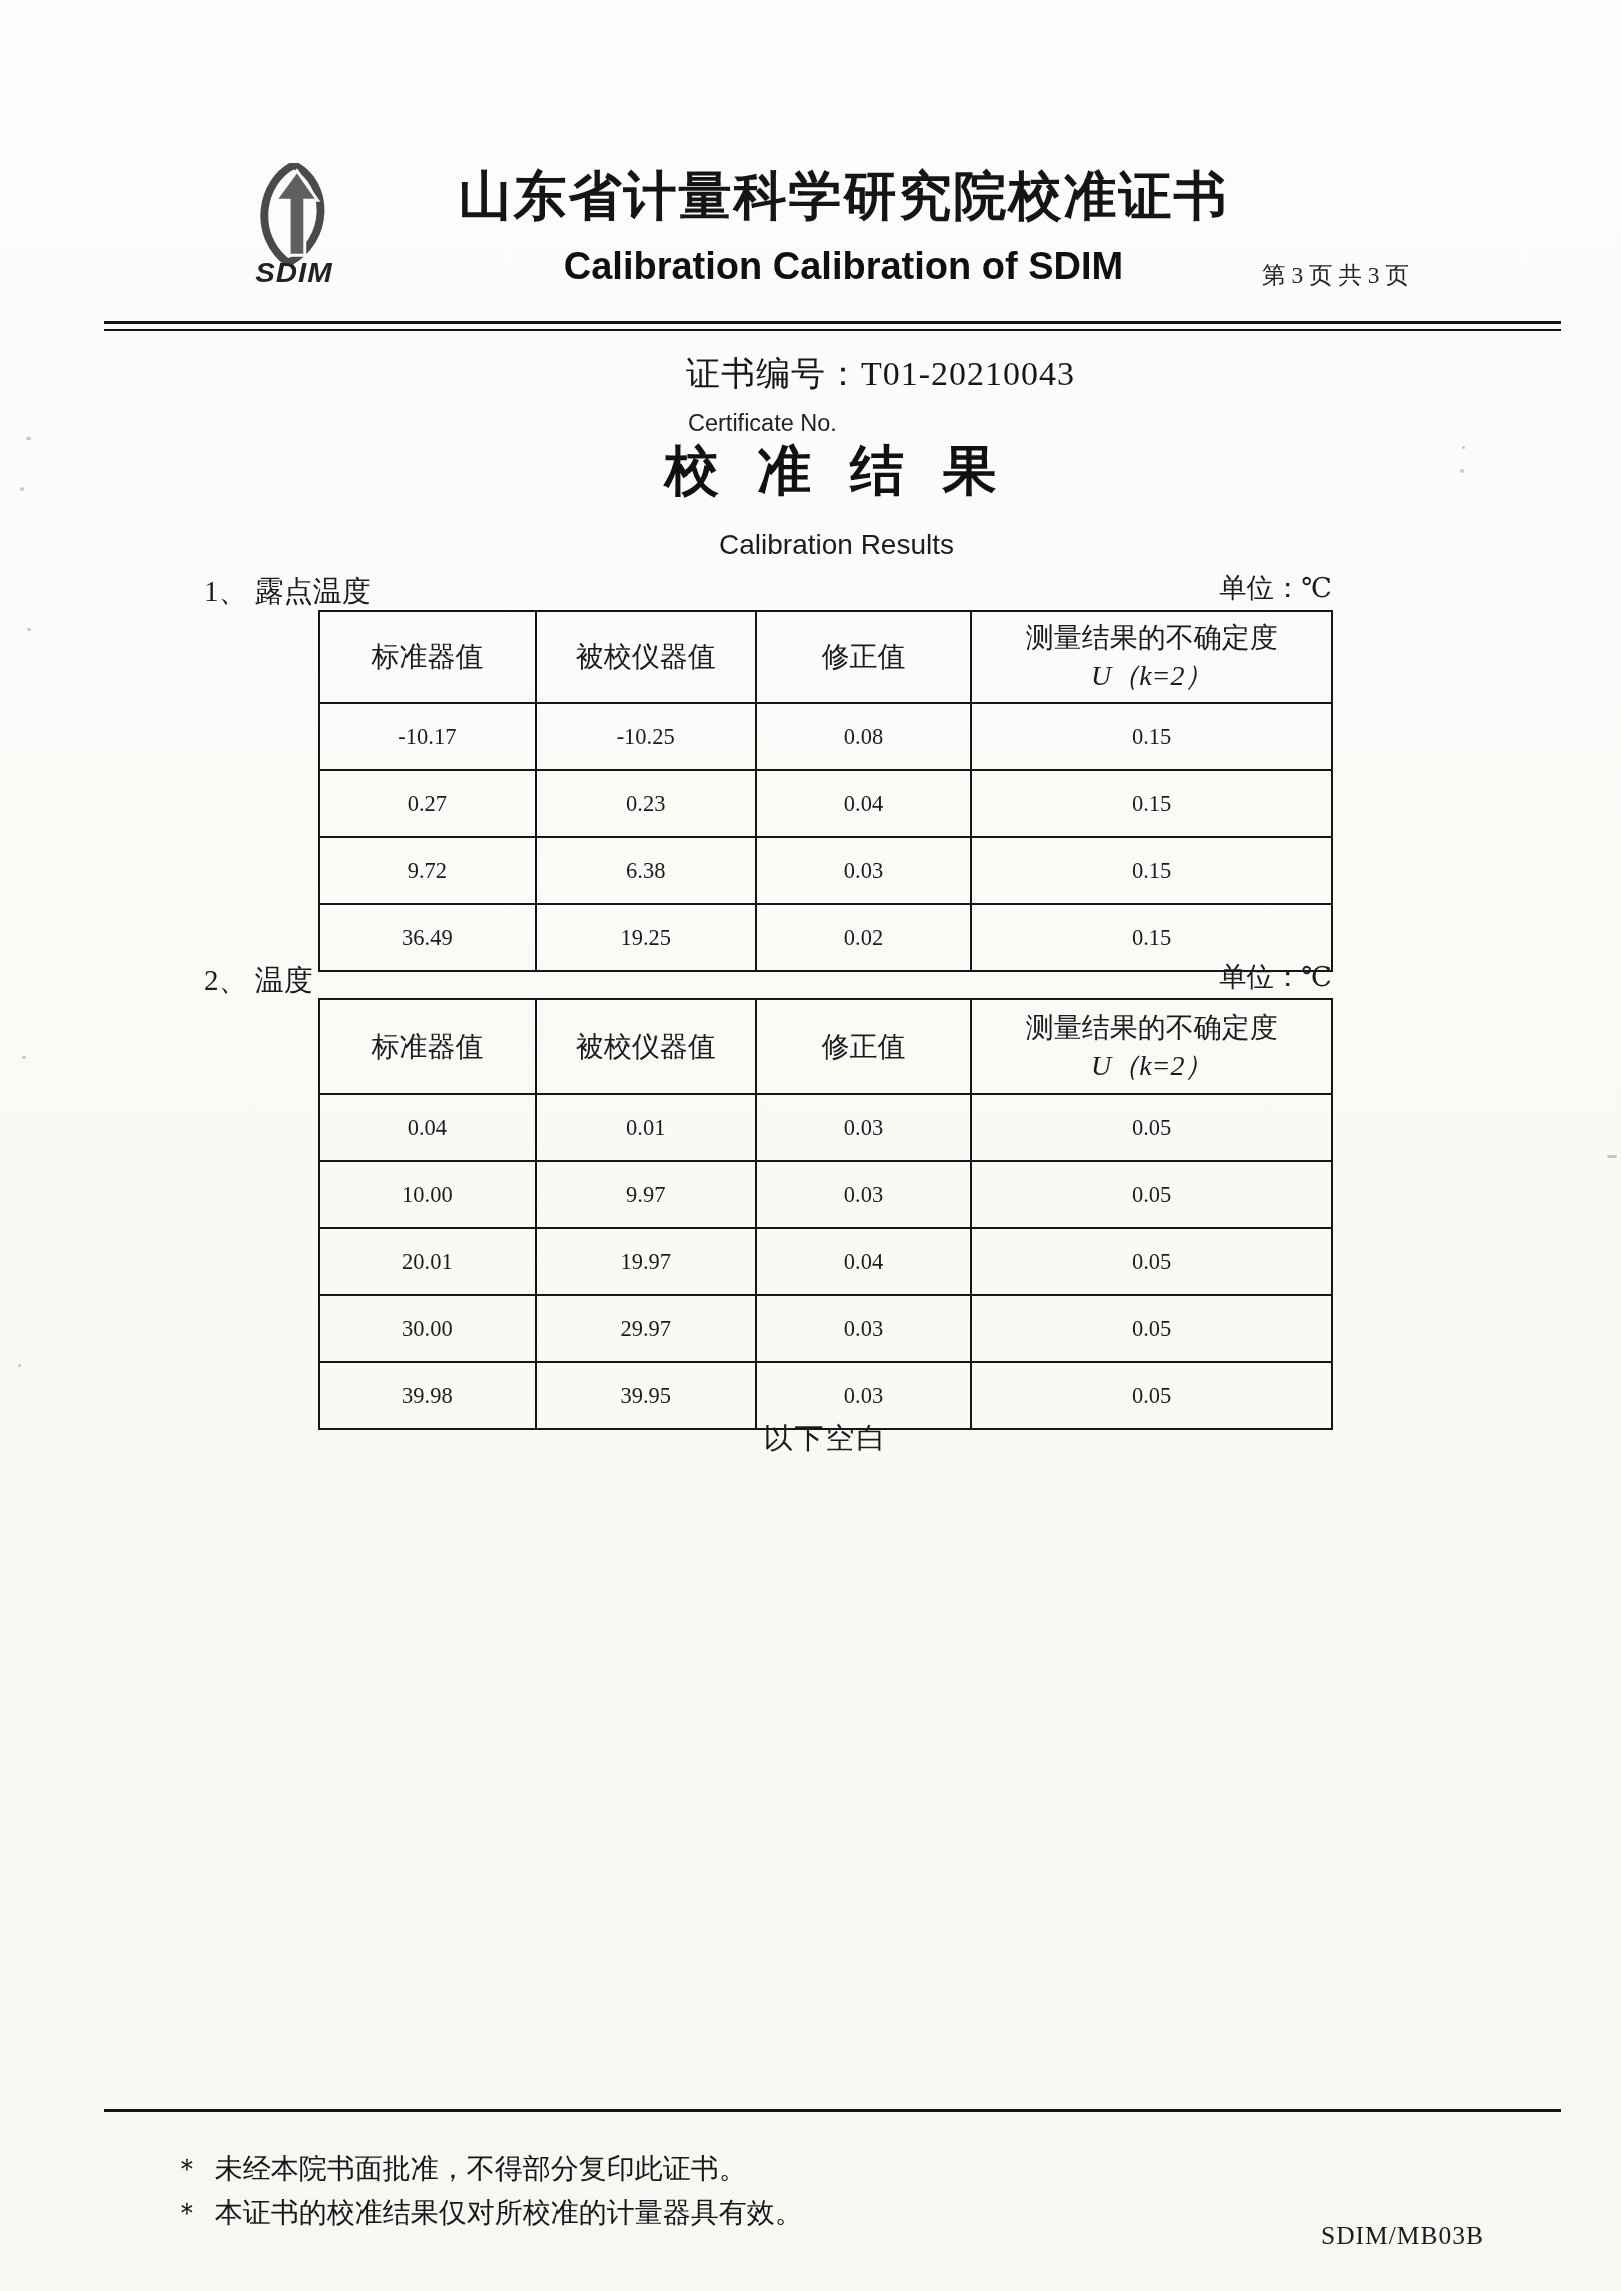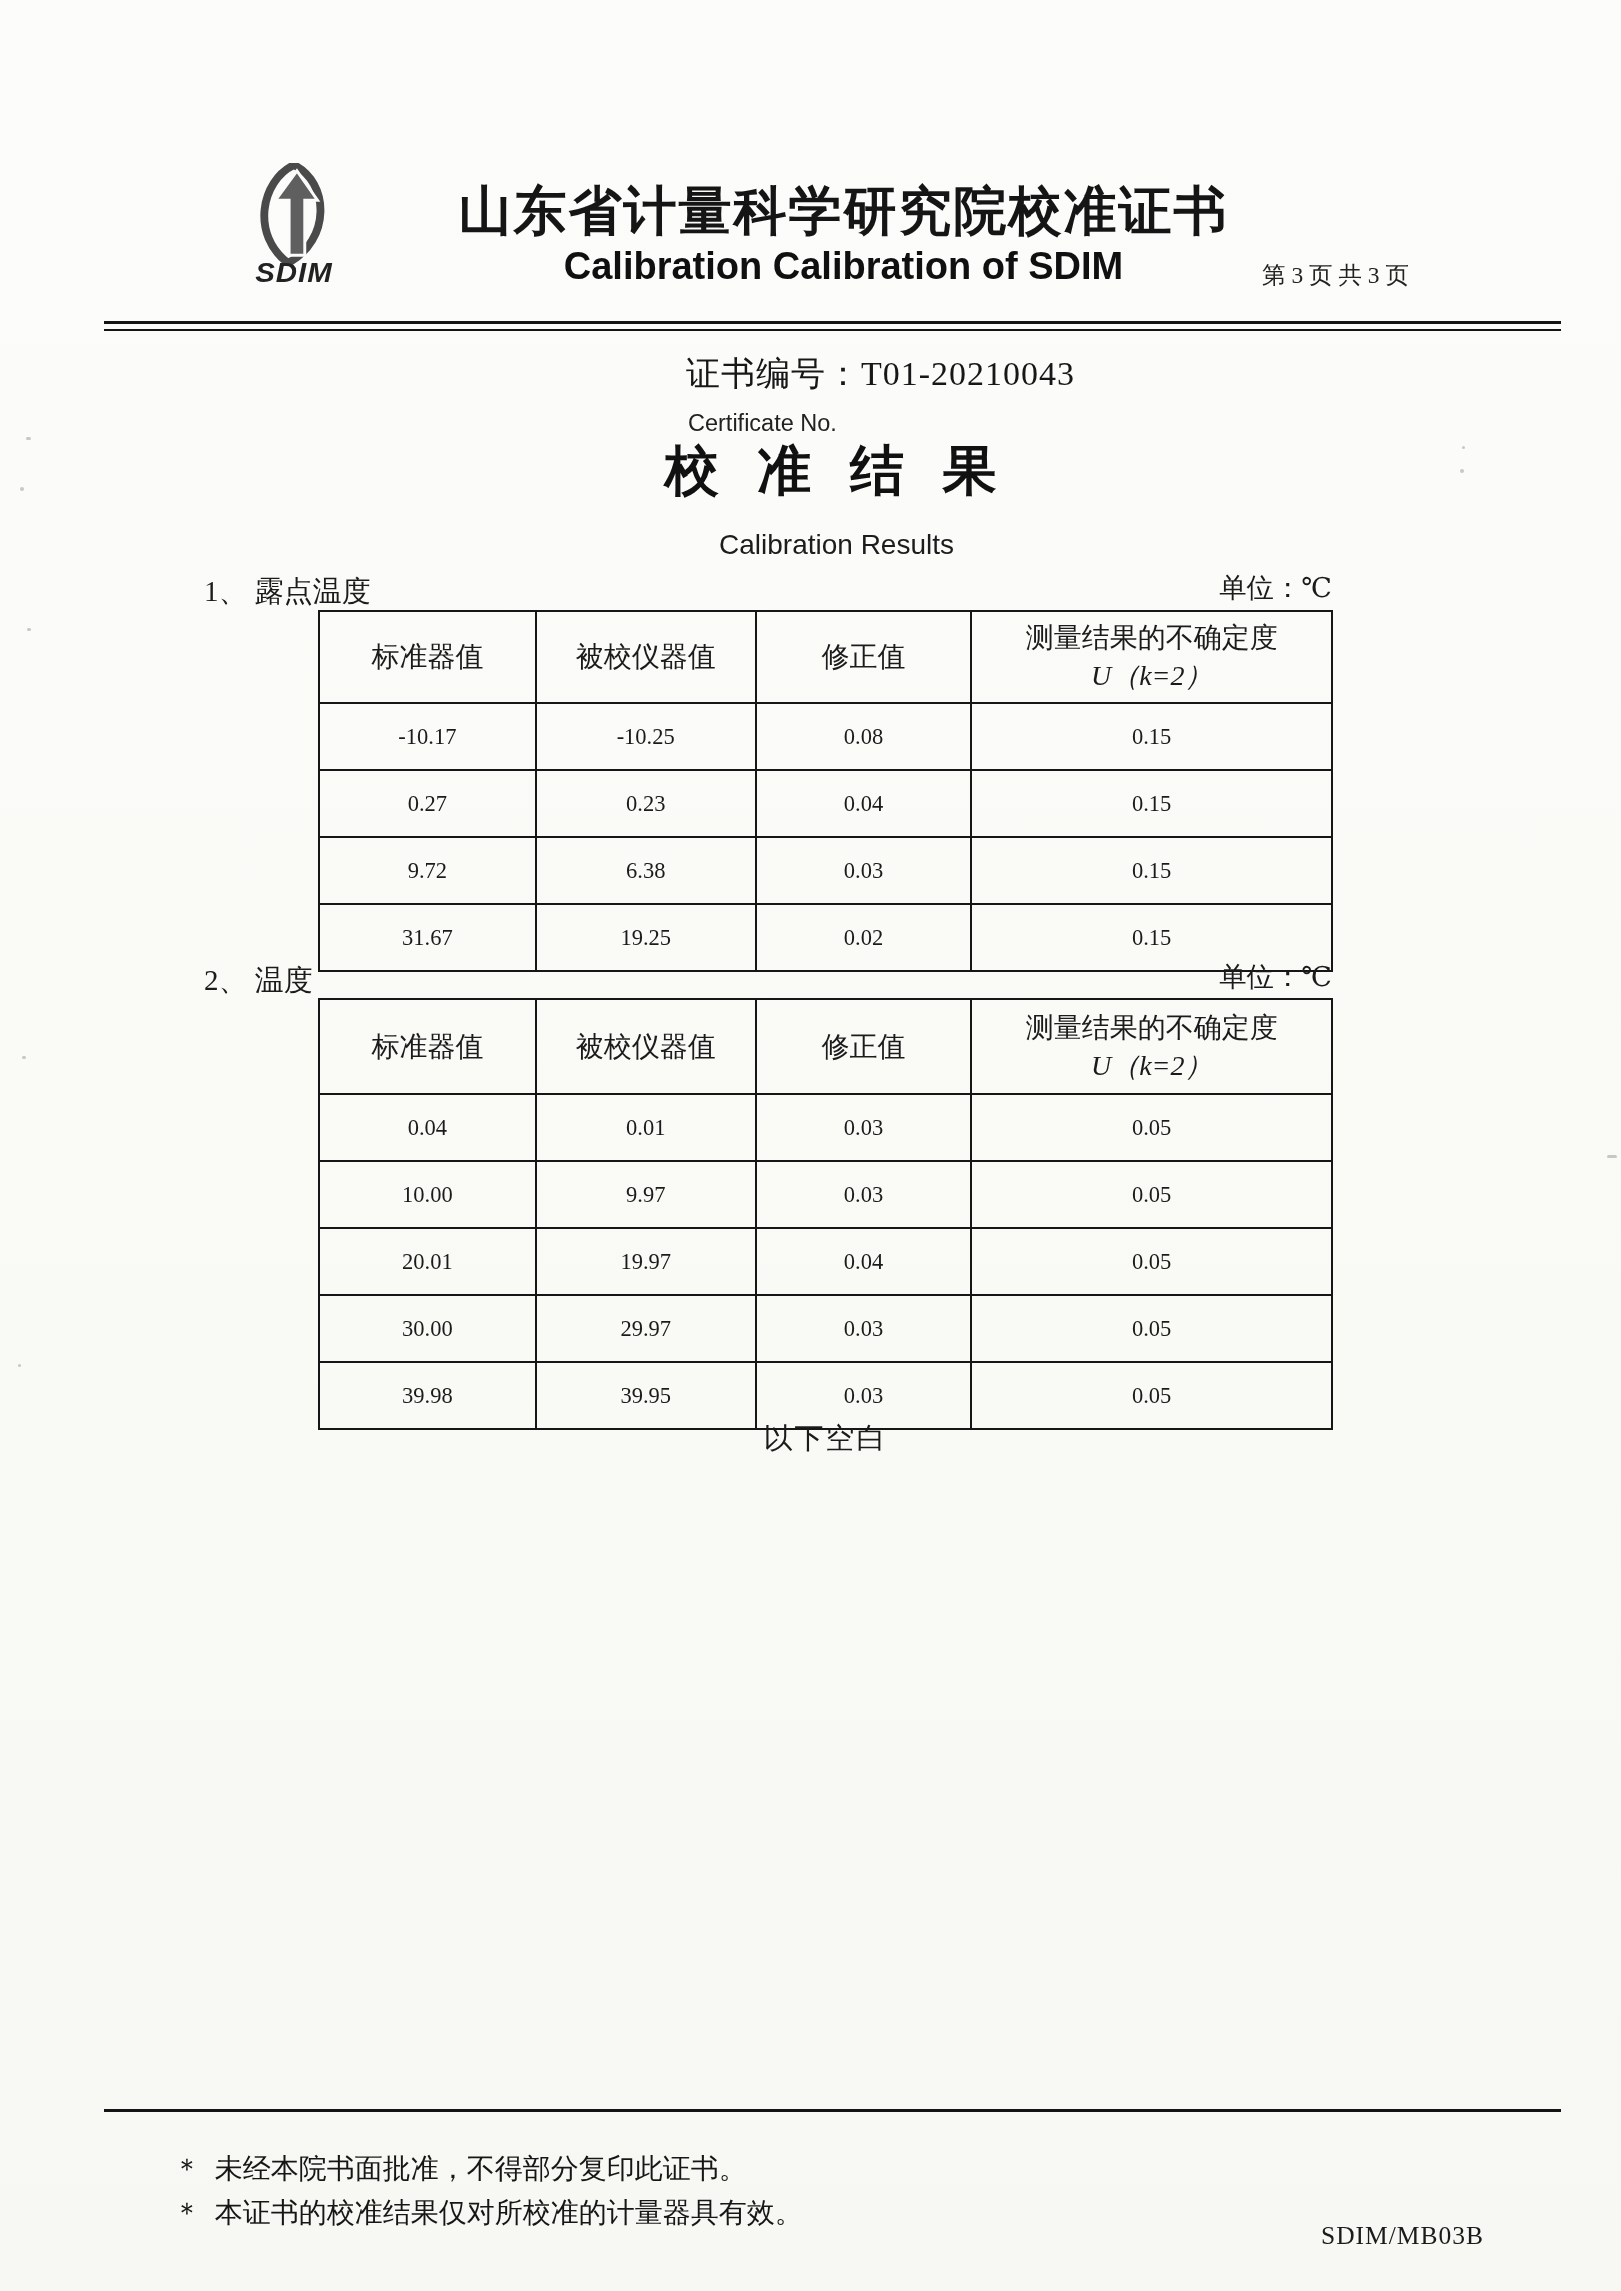--- a/index.html
+++ b/index.html
@@ -21,21 +21,20 @@
   .logo-text{
     font-family:"Liberation Sans","DejaVu Sans",sans-serif;
     font-weight:bold;font-size:28px;letter-spacing:1px;color:#222;
     transform:scaleX(1.05);margin-top:-7.8px;
   }
   .cn-title{
     position:absolute;left:412px;top:161px;width:863px;text-align:center;
     font-size:53px;font-weight:bold;letter-spacing:2px;color:#151515;
     font-family:"Liberation Serif","DejaVu Serif",serif;
     white-space:nowrap;
-    margin-top:15px;
   }
   .en-title{
     position:absolute;left:412px;top:245px;width:863px;text-align:center;
     font-family:"Liberation Sans","DejaVu Sans",sans-serif;
     font-size:38px;font-weight:bold;color:#101010;letter-spacing:0px;
     white-space:nowrap;
   }
   .page-indicator{
     position:absolute;left:1262px;top:259px;
     font-size:23.5px;color:#222;white-space:nowrap;
@@ -172,21 +171,21 @@
           <td>0.04</td>
           <td>0.15</td>
         </tr>
         <tr>
           <td>9.72</td>
           <td>6.38</td>
           <td>0.03</td>
           <td>0.15</td>
         </tr>
         <tr>
-          <td>31.67</td>
+          <td>36.49</td>
           <td>19.25</td>
           <td>0.02</td>
           <td>0.15</td>
         </tr>
       </tbody>
   </table>
 
   <div class="section-label s2">2、 温度</div>
   <div class="unit-label u2">单位：℃</div>
 

